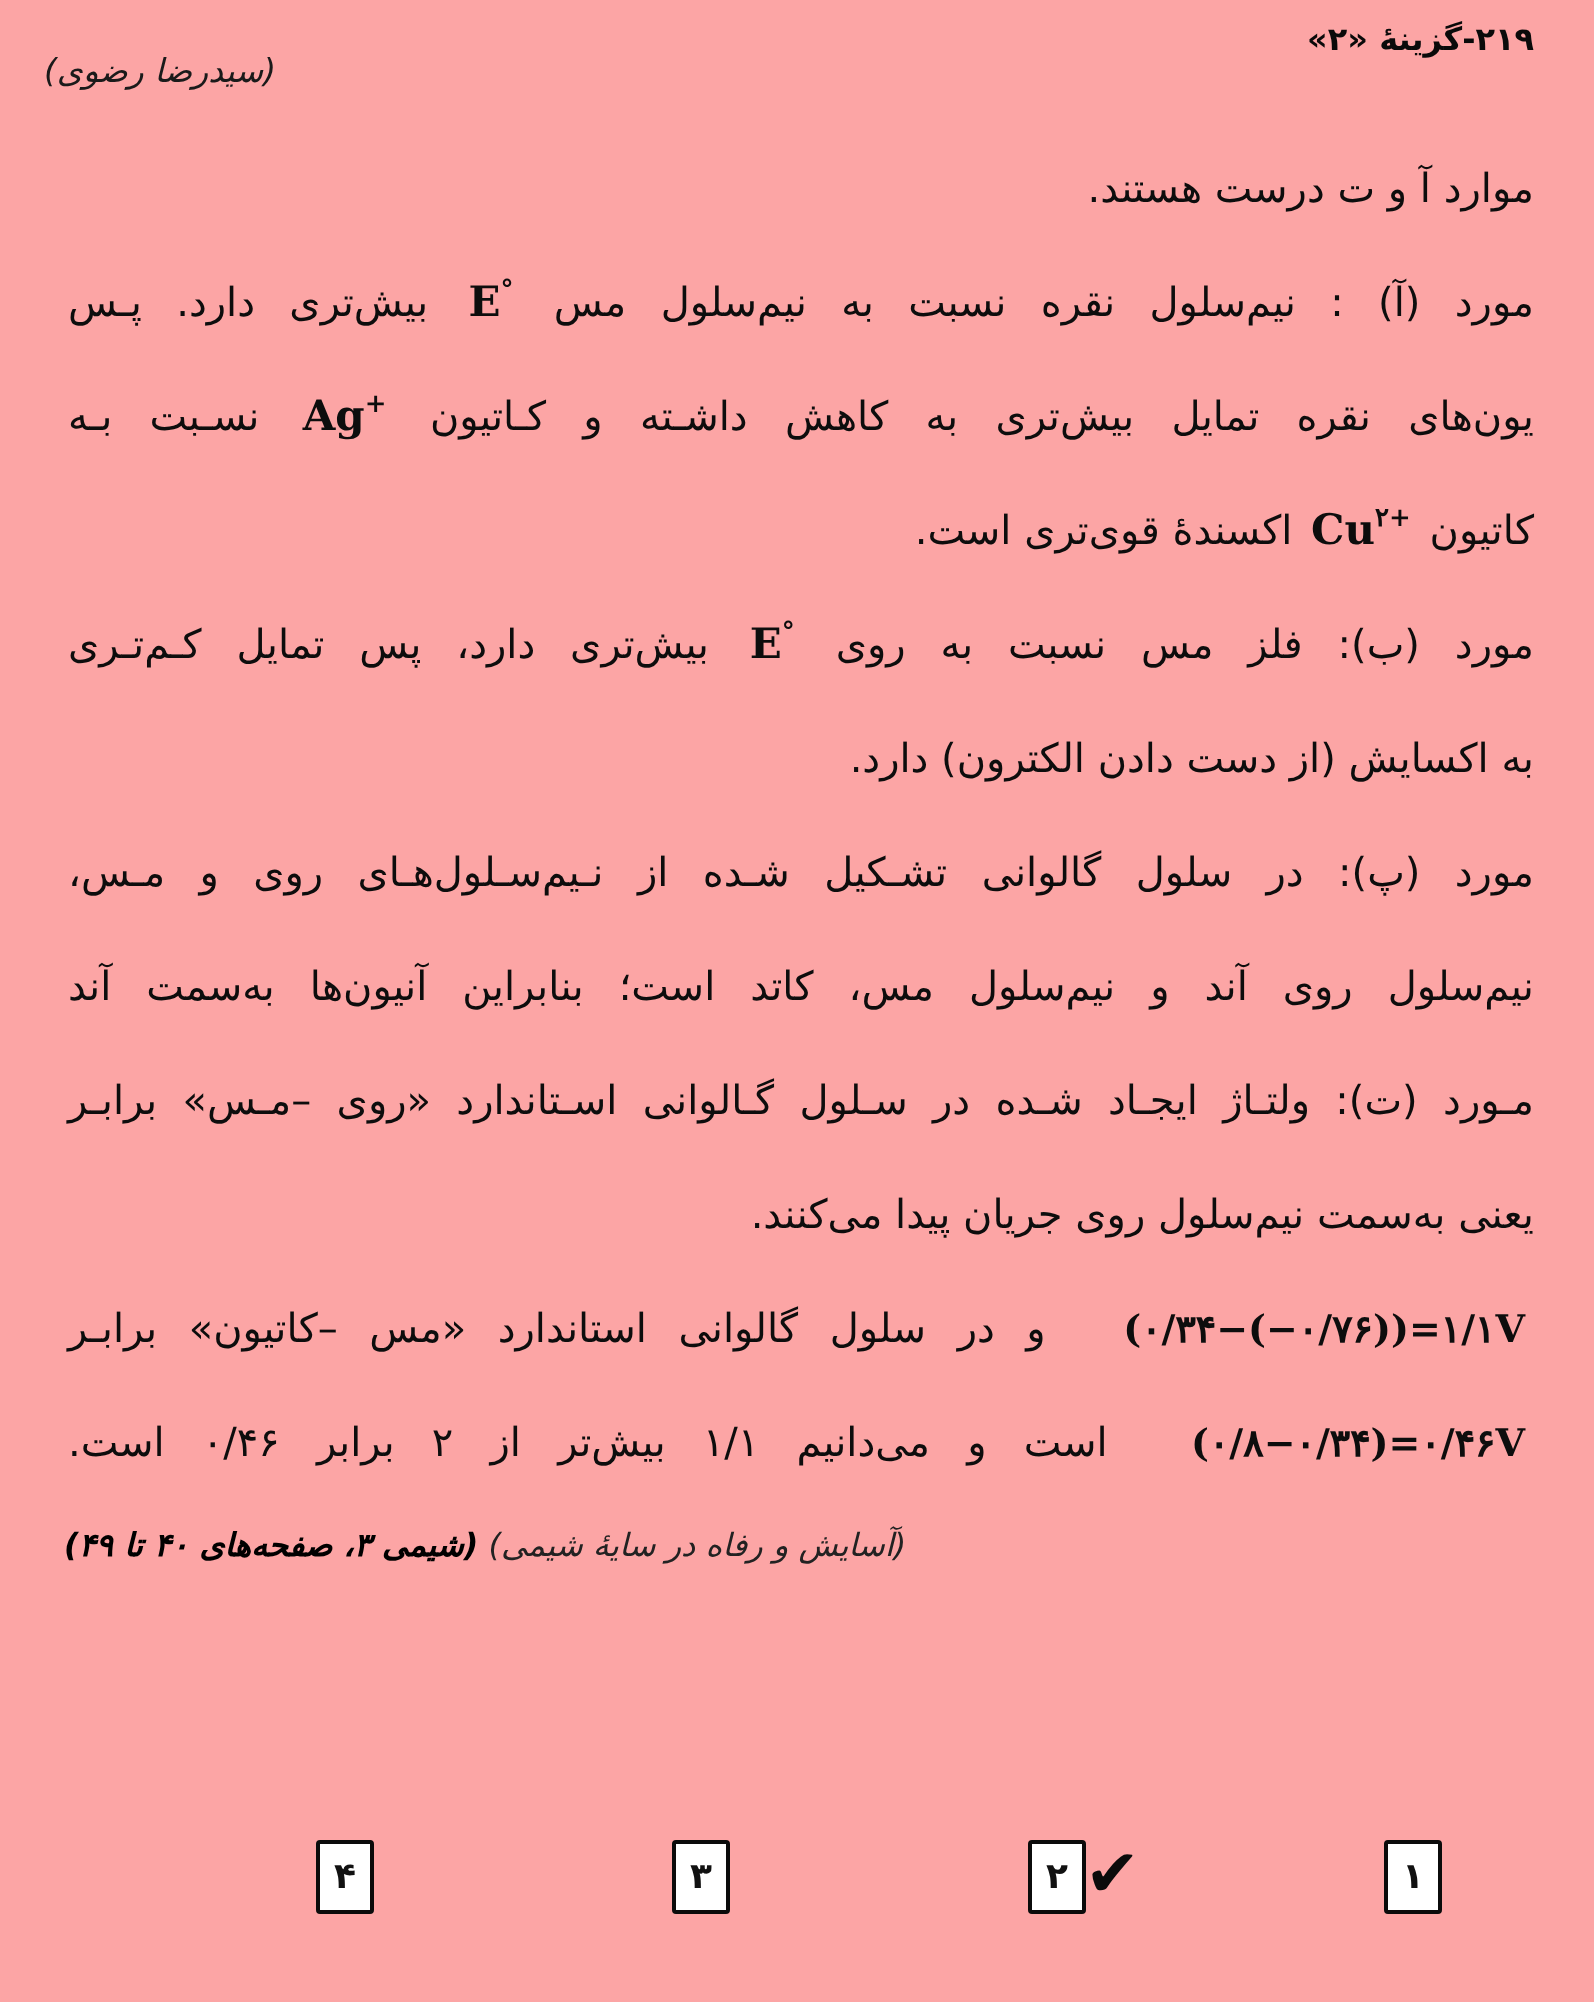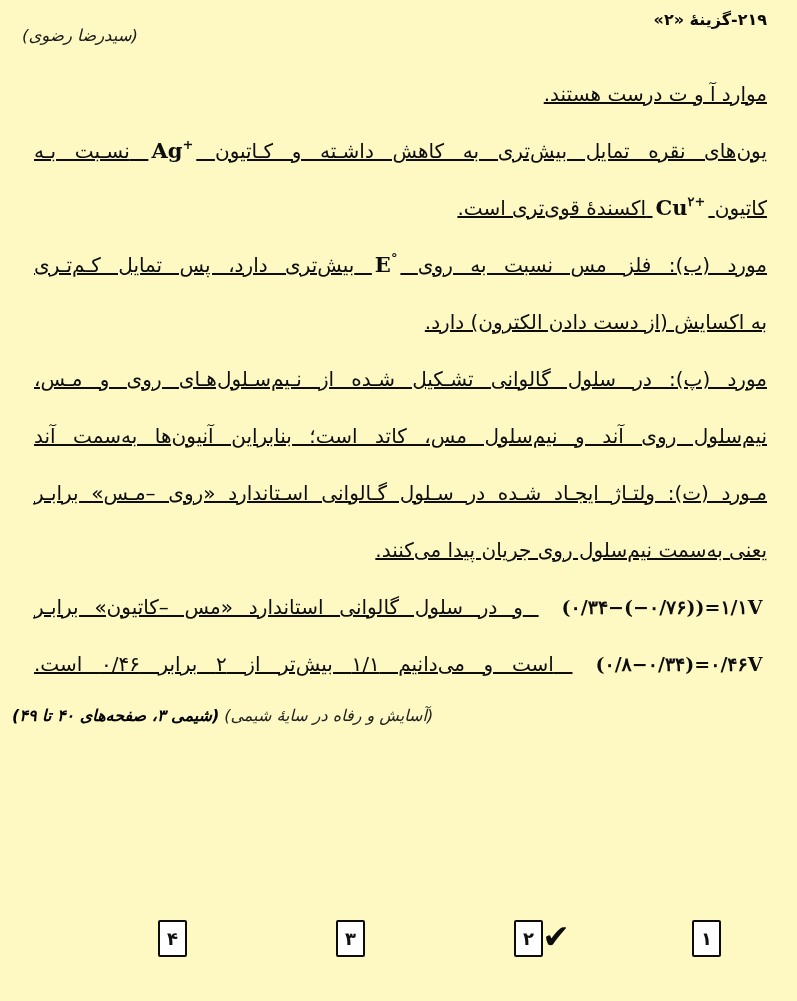--- a/index.html
+++ b/index.html
@@ -1,41 +1,41 @@
 <!DOCTYPE html>
 <html lang="fa"><head>
 <meta charset="utf-8">
 <style>
   html,body{margin:0;padding:0;background:#ffffff;}
   body{width:797px;height:1001px;position:relative;overflow:hidden;
        font-family:"DejaVu Sans",sans-serif;color:#111;}
-  .page{position:absolute;inset:0;background:#fef9c3;}
+  .page{position:absolute;inset:0;background:#fca5a5;}
 
   
   .header{position:relative;height:66px;}
   .qtitle{position:absolute;right:30px;top:10px;direction:rtl;
           font-weight:bold;font-size:16px;letter-spacing:0;color:#0a0a0a;}
   .author{position:absolute;left:22px;top:26px;direction:rtl;
           font-style:italic;font-size:16.5px;color:#1a1a1a;}
 
   
   .content{padding:0 30px 0 34px;direction:rtl;}
   .line{height:57px;line-height:57px;font-size:20px;text-align:right;
-        white-space:nowrap;color:#0d0d0d;text-decoration:underline;}
+        white-space:nowrap;color:#0d0d0d;}
   .line.j{text-align:justify;text-align-last:justify;-moz-text-align-last:justify;
           white-space:normal;}
   .math{direction:ltr;unicode-bidi:isolate;display:inline-block;
         font-family:"DejaVu Serif","Liberation Serif",serif;
         font-weight:bold;font-size:21px;line-height:1;padding:0 3px;}
   .math sup{font-size:13px;line-height:0;position:relative;top:-1px;}
   .math.eq{font-size:19px;letter-spacing:1.5px;margin-left:20px;}
 
   
   .citation{direction:rtl;text-align:left;padding:0 30px 0 12px;height:46px;
-            line-height:46px;font-style:italic;font-size:16px;white-space:nowrap;}
+            line-height:46px;font-style:italic;font-size:16px;white-space:nowrap;margin-left:20px;}
   .cite-book{color:#222;font-weight:500;}
   .cite-ref{font-weight:bold;color:#000;}
 
   
   .answer-row{position:absolute;left:0;right:0;top:920px;height:44px;
               direction:rtl;display:flex;justify-content:space-between;
               padding:0 76px 0 158px;}
   .abox{position:relative;width:25px;height:33px;border:2.5px solid #0b0b0b;
         border-radius:2px;background:#fff;display:flex;align-items:center;
         justify-content:center;font-size:18px;font-weight:bold;cursor:pointer;}
@@ -48,20 +48,21 @@
 <div class="page">
 
   <div class="header">
     <div class="author">(سیدرضا رضوی)</div>
     <div class="qtitle">۲۱۹-گزینهٔ «۲»</div>
   </div>
 
   <div class="content">
     <div>
         <div class="line"><span>موارد آ و ت درست هستند.</span></div>
+        <div class="line j"><span>مورد (آ) : نیم‌سلول نقره نسبت به نیم‌سلول مس</span> <span class="math" dir="ltr"><span>E</span><sup>°</sup></span> <span>بیش‌تری دارد. پـس</span></div>
         <div class="line j"><span>یون‌های نقره تمایل بیش‌تری به کاهش داشـته و کـاتیون</span> <span class="math" dir="ltr"><span>Ag</span><sup>+</sup></span> <span>نسـبت بـه</span></div>
         <div class="line"><span>کاتیون</span> <span class="math" dir="ltr"><span>Cu</span><sup>۲+</sup></span> <span>اکسندهٔ قوی‌تری است.</span></div>
         <div class="line j"><span>مورد (ب): فلز مس نسبت به روی</span> <span class="math" dir="ltr"><span>E</span><sup>°</sup></span> <span>بیش‌تری دارد، پس تمایل کـم‌تـری</span></div>
         <div class="line"><span>به اکسایش (از دست دادن الکترون) دارد.</span></div>
         <div class="line j"><span>مورد (پ): در سلول گالوانی تشـکیل شـده از نـیم‌سـلول‌هـای روی و مـس،</span></div>
         <div class="line j"><span>نیم‌سلول روی آند و نیم‌سلول مس، کاتد است؛ بنابراین آنیون‌ها به‌سمت آند</span></div>
         <div class="line j"><span>مـورد (ت): ولتـاژ ایجـاد شـده در سـلول گـالوانی اسـتاندارد «روی –مـس» برابـر</span></div>
         <div class="line"><span>یعنی به‌سمت نیم‌سلول روی جریان پیدا می‌کنند.</span></div>
         <div class="line j"><span class="math eq" dir="ltr"><span>(۰/۳۴−(−۰/۷۶))=۱/۱V</span></span> <span>و در سلول گالوانی استاندارد «مس –کاتیون» برابـر</span></div>
         <div class="line j"><span class="math eq" dir="ltr"><span>(۰/۸−۰/۳۴)=۰/۴۶V</span></span> <span>است و می‌دانیم ۱/۱ بیش‌تر از ۲ برابر ۰/۴۶ است.</span></div>

